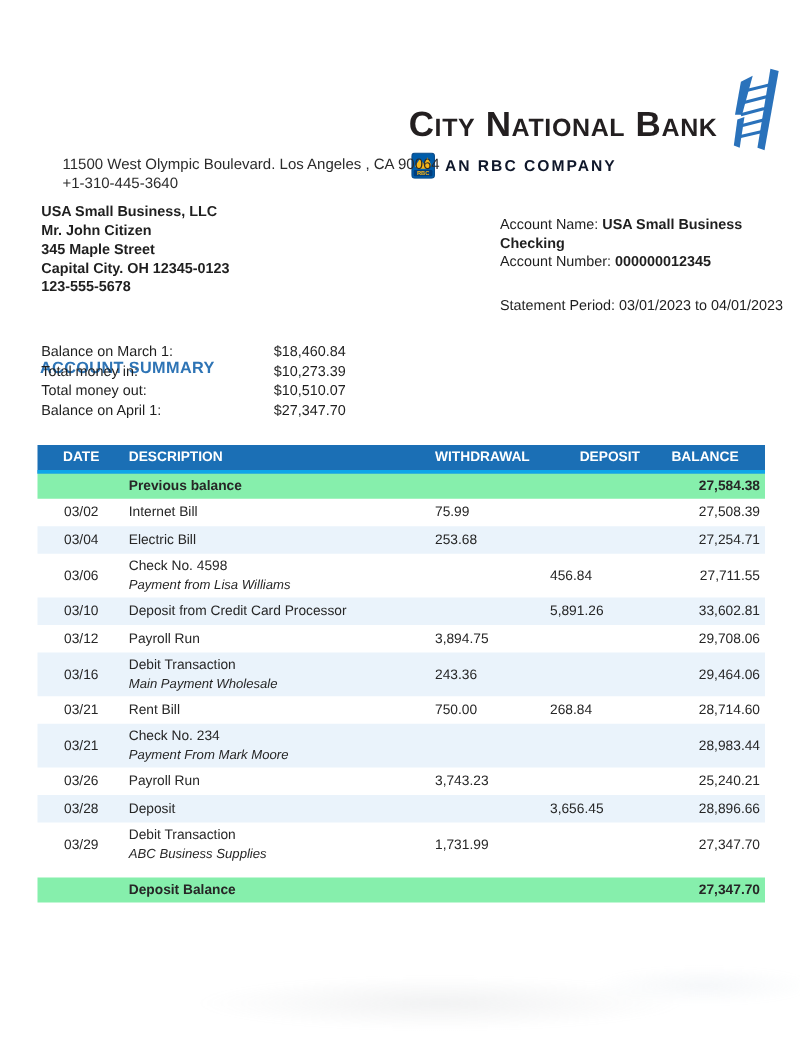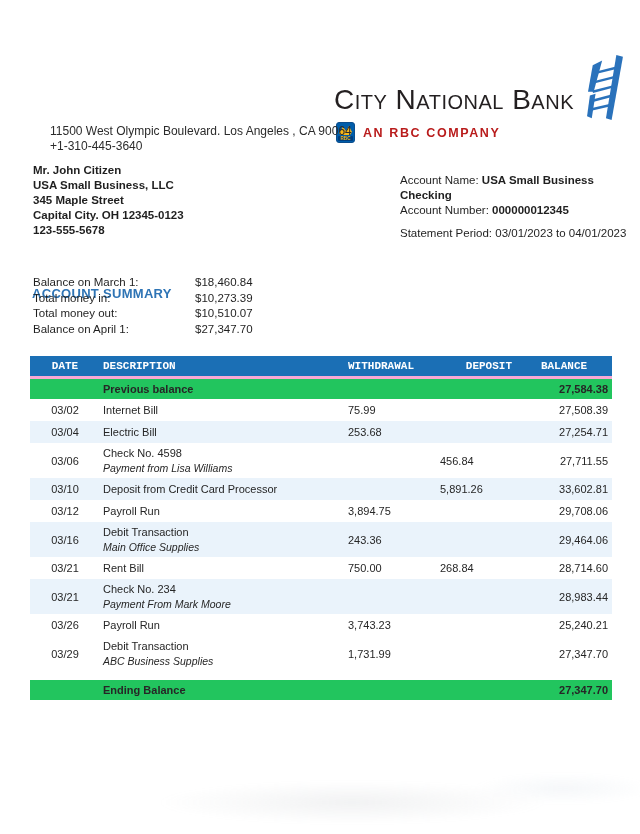--- a/index.html
+++ b/index.html
@@ -7,53 +7,53 @@
   body { font-family:"Liberation Sans", sans-serif; color:#222; }
   .page {
     position:relative; width:640px; height:834px; background:#fff;
     overflow:hidden;
   }
 
   
   .logo-block { position:absolute; top:54px; right:12px; }
   .logo-row { display:flex; align-items:flex-end; justify-content:flex-end; }
   .bank-name {
-    font-variant:small-caps; font-weight:normal; font-size:28px;
+    font-variant:small-caps; font-weight:bold; font-size:28px;
     letter-spacing:0.5px; color:#231f20; line-height:1; padding-bottom:8px;
   }
   .ladder { width:46px; height:68px; margin-left:8px; }
   .rbc-row { display:flex; align-items:center; margin-top:0px; margin-left:2px; }
   .rbc-shield { width:19px; height:21px; margin-right:8px; }
-  .tagline { font-weight:bold; font-size:12.5px; letter-spacing:1.6px; color:#b91c1c; }
+  .tagline { font-weight:bold; font-size:12.5px; letter-spacing:1.6px; color:#0f172a; }
 
   
   .bank-address { position:absolute; top:124px; left:50px; font-size:12px; line-height:15px; color:#2b2b2b; }
   .customer-block { position:absolute; top:163px; left:33px; font-size:11.5px; line-height:15px; font-weight:bold; color:#1f1f1f; }
   .account-info { position:absolute; top:173px; left:400px; font-size:11.5px; line-height:15px; color:#1f1f1f; }
   .account-info .bold { font-weight:bold; }
-  .period-line { margin-top:8px; }
+  .period-line { margin-top:20px; }
 
   
   .summary-title { position:absolute; top:252px; left:32px; font-size:13px; font-weight:bold; letter-spacing:0.3px; color:#2e74b5;margin-top:34px; }
   .summary-rows { position:absolute; top:275px; left:33px; font-size:11.5px; color:#1f1f1f; }
-  .summary-row { display:grid; grid-template-columns:162px auto; line-height:15.5px; }
+  .summary-row { display:grid; grid-template-columns:162px auto; line-height:15.5px;gap:24px; }
 
   
   .txn-table { position:absolute; top:356px; left:30px; width:582px; }
   .thead {
     display:grid; grid-template-columns:70px 240px 100px 80px 1fr;
     background:#1b6fb5; color:#ffffff; font-weight:bold; font-size:11px;
-    height:23px; align-items:center; border-bottom:3px solid #f9a8d4;font-family:Liberation Mono, monospace;
+    height:23px; align-items:center; border-bottom:3px solid #0ea5e9;
   }
   .trow {
     display:grid; grid-template-columns:70px 240px 100px 80px 1fr;
     align-items:center; font-size:11px; color:#262626; min-height:22px;
   }
   .trow-alt { background:#eaf3fb; }
-  .trow-total { background:#22c55e; min-height:20px; }
+  .trow-total { background:#86efac; min-height:20px; }
   .trow-total .c-desc .desc-main, .trow-total .c-bal { font-weight:bold; }
   .trow-ending { margin-top:9px; }
   .c-date { text-align:center; }
   .c-desc { padding:4px 4px 4px 3px; }
   .desc-sub { font-style:italic; font-size:10.5px; margin-top:3px; }
   .c-wd { padding-left:8px; }
   .c-dep { text-align:left; padding-right:8px; }
   .c-bal { text-align:right; padding-right:4px; }
   .th-date { text-align:center; }
   .th-desc { padding-left:3px; }
@@ -102,22 +102,22 @@
       <span class="tagline">AN RBC COMPANY</span>
     </div>
   </div>
 
   <div class="bank-address">
     <div>11500 West Olympic Boulevard. Los Angeles , CA 90064</div>
     <div>+1-310-445-3640</div>
   </div>
 
   <div class="customer-block">
+    <div>USA Small Business, LLC</div>
     <div>Mr. John Citizen</div>
-    <div>USA Small Business, LLC</div>
     <div>345 Maple Street</div>
     <div>Capital City. OH 12345-0123</div>
     <div>123-555-5678</div>
   </div>
 
   <div class="account-info">
     <div><span>Account Name: </span><span class="bold">USA Small Business Checking</span></div>
     <div><span>Account Number: </span><span class="bold">000000012345</span></div>
     <div class="period-line"><span>Statement Period: </span><span>03/01/2023 to 04/01/2023</span></div>
   </div>
@@ -203,21 +203,21 @@
             <div class="desc-main">Payroll Run</div>
           </div>
           <div class="c-wd">3,894.75</div>
           <div class="c-dep"></div>
           <div class="c-bal">29,708.06</div>
         </div>
         <div class="trow trow-alt">
           <div class="c-date">03/16</div>
           <div class="c-desc">
             <div class="desc-main">Debit Transaction</div>
-            <div class="desc-sub">Main Office Supplies</div>
+            <div class="desc-sub">Main Payment Wholesale</div>
           </div>
           <div class="c-wd">243.36</div>
           <div class="c-dep"></div>
           <div class="c-bal">29,464.06</div>
         </div>
         <div class="trow">
           <div class="c-date">03/21</div>
           <div class="c-desc">
             <div class="desc-main">Rent Bill</div>
           </div>
@@ -237,34 +237,43 @@
         </div>
         <div class="trow">
           <div class="c-date">03/26</div>
           <div class="c-desc">
             <div class="desc-main">Payroll Run</div>
           </div>
           <div class="c-wd">3,743.23</div>
           <div class="c-dep"></div>
           <div class="c-bal">25,240.21</div>
         </div>
+        <div class="trow trow-alt">
+          <div class="c-date">03/28</div>
+          <div class="c-desc">
+            <div class="desc-main">Deposit</div>
+          </div>
+          <div class="c-wd"></div>
+          <div class="c-dep">3,656.45</div>
+          <div class="c-bal">28,896.66</div>
+        </div>
         <div class="trow">
           <div class="c-date">03/29</div>
           <div class="c-desc">
             <div class="desc-main">Debit Transaction</div>
             <div class="desc-sub">ABC Business Supplies</div>
           </div>
           <div class="c-wd">1,731.99</div>
           <div class="c-dep"></div>
           <div class="c-bal">27,347.70</div>
         </div>
         <div class="trow trow-total trow-ending">
           <div class="c-date"></div>
           <div class="c-desc">
-            <div class="desc-main">Ending Balance</div>
+            <div class="desc-main">Deposit Balance</div>
           </div>
           <div class="c-wd"></div>
           <div class="c-dep"></div>
           <div class="c-bal">27,347.70</div>
         </div>
       </div>
   </div>
 
   <div class="scan-shade"></div>
 </div>

